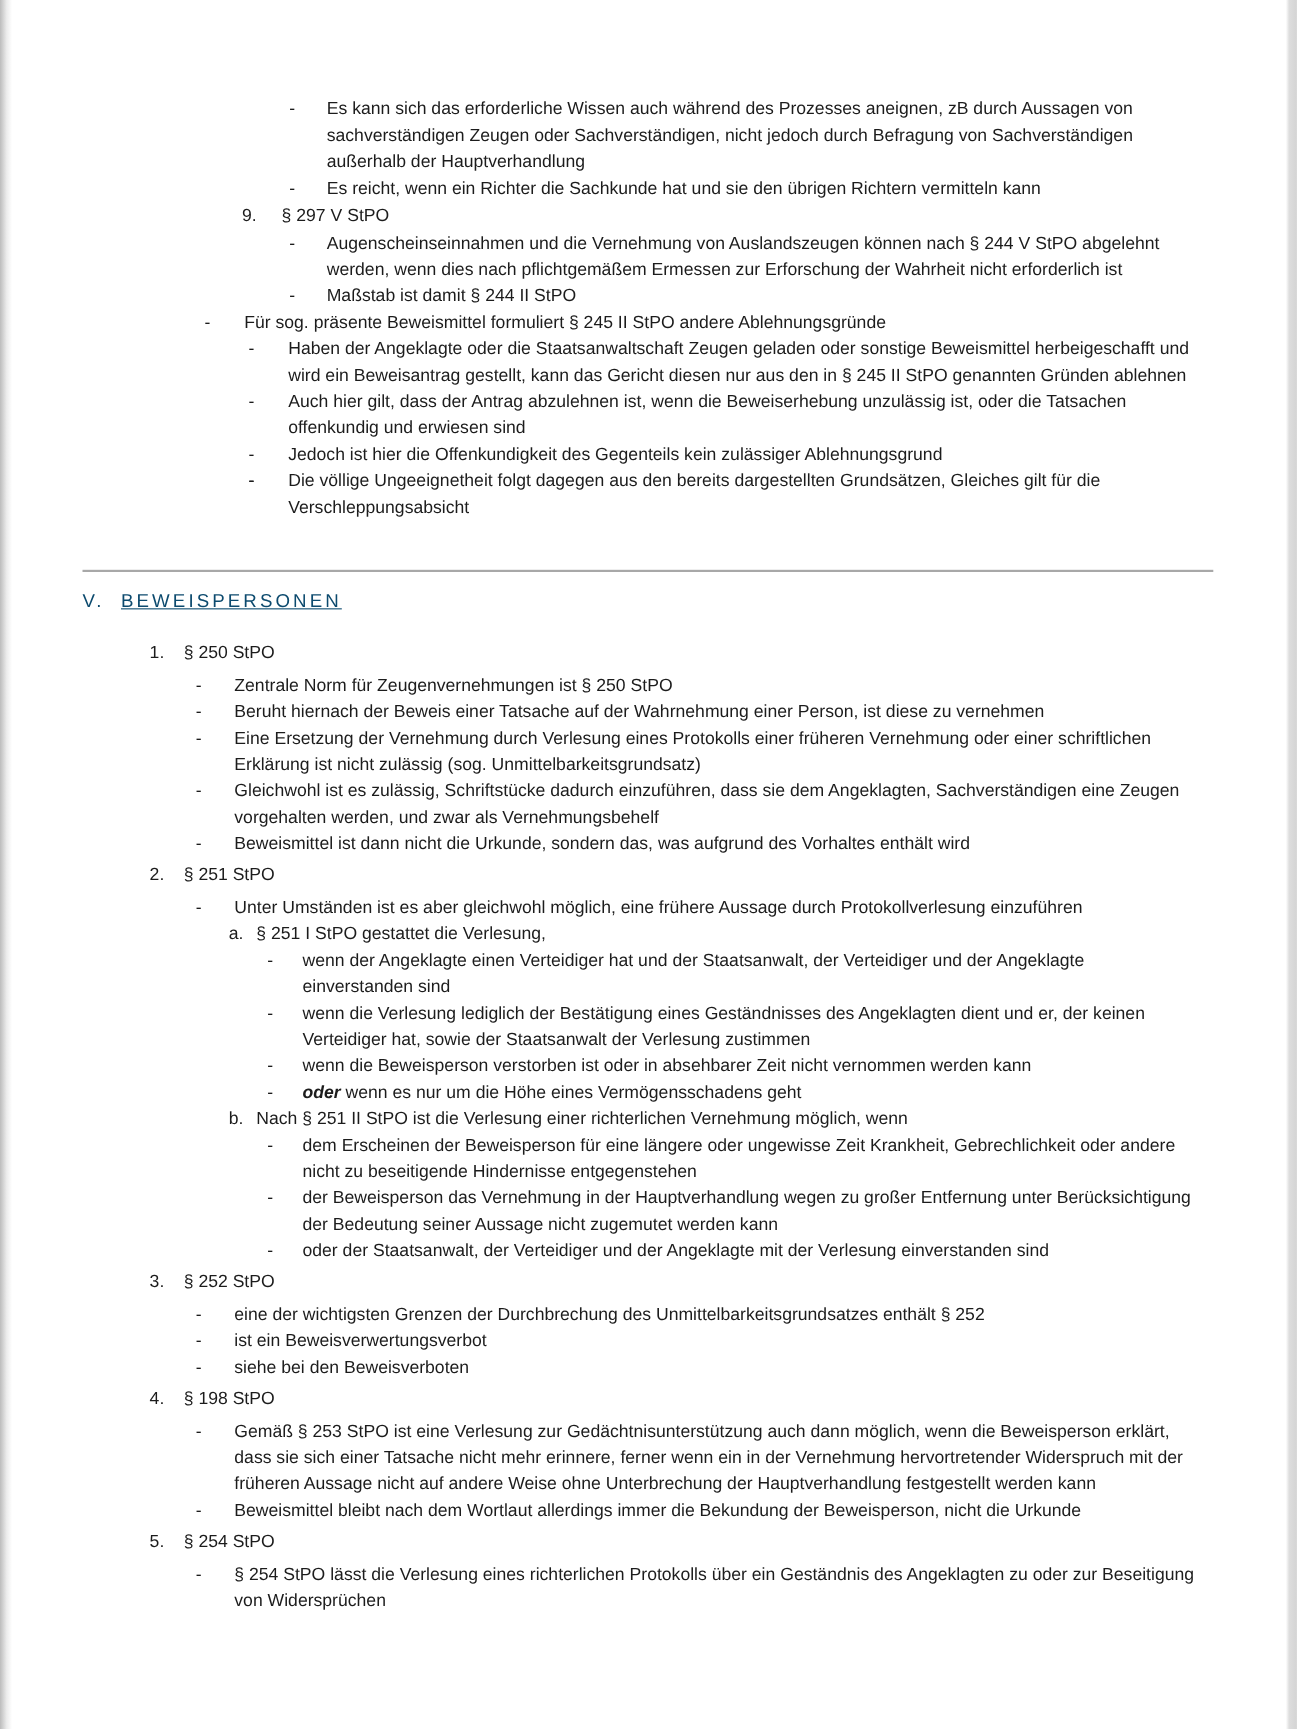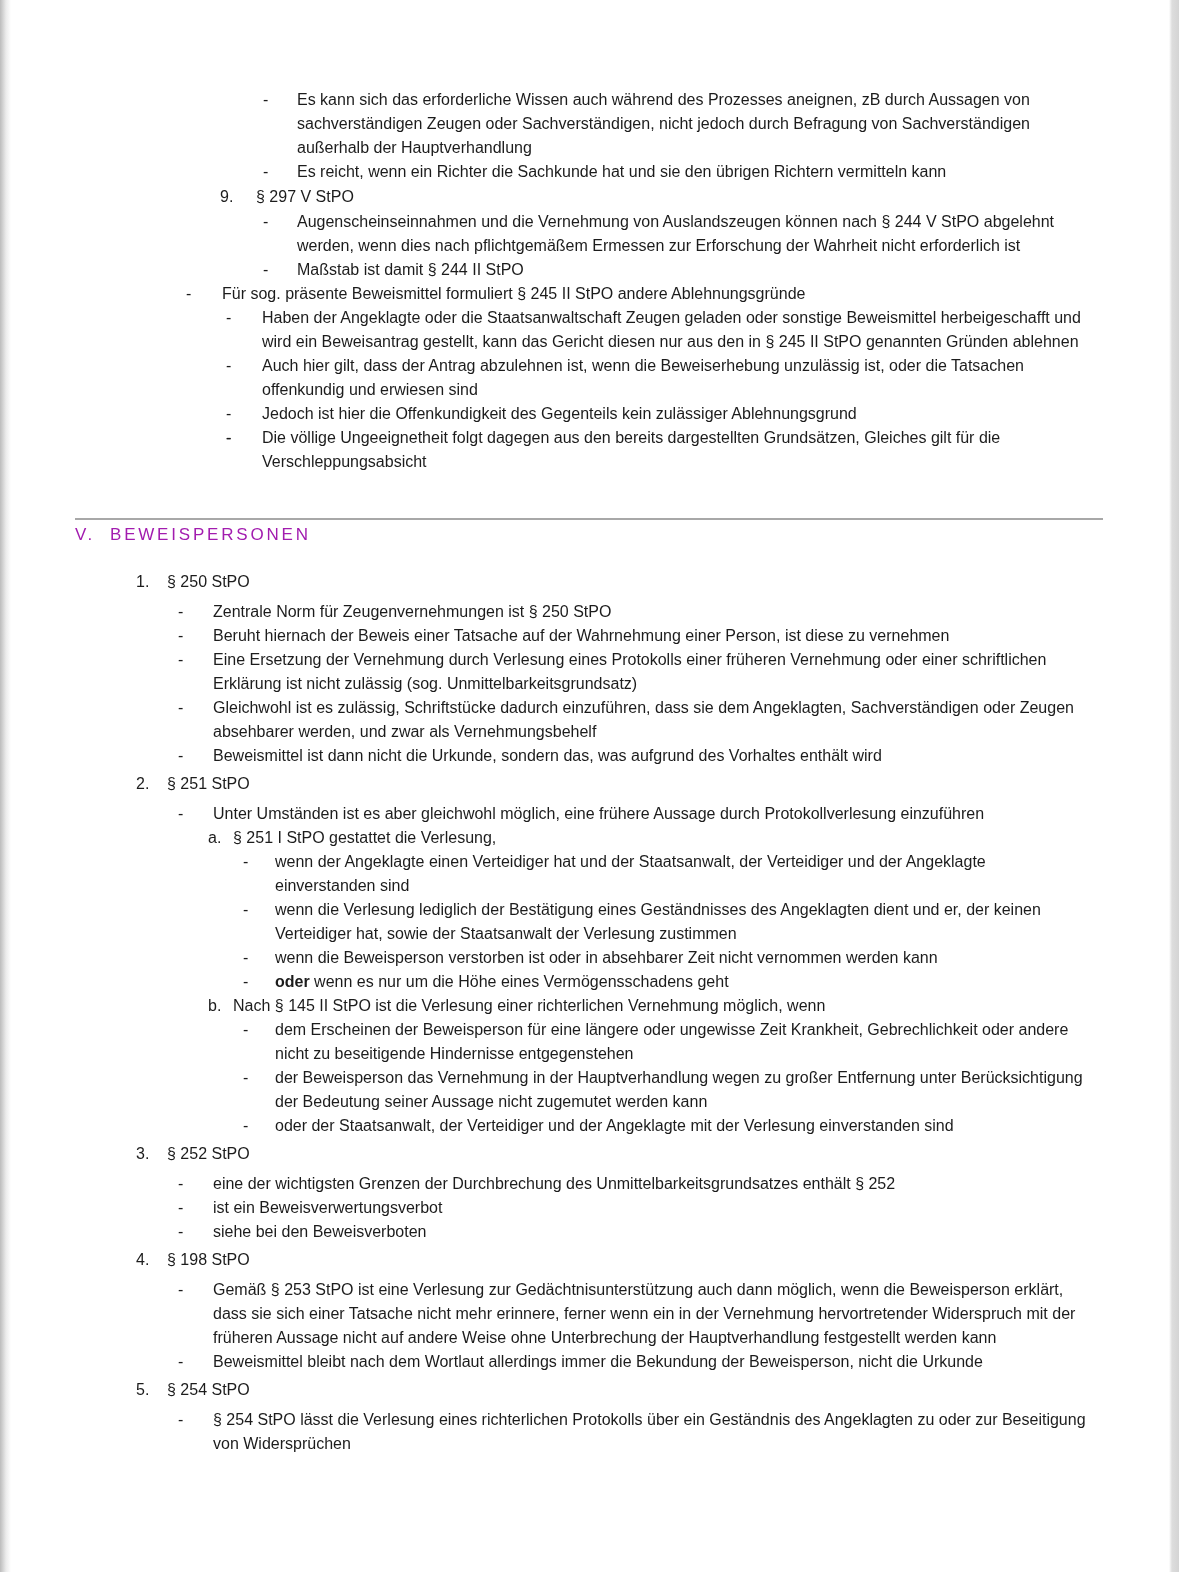--- a/index.html
+++ b/index.html
@@ -20,23 +20,23 @@
   .s-b2{padding-left:297px}.s-b2>.m{left:263px}
   .s-n2{padding-left:256px;margin:1px 0}.s-n2>.m{left:220px}
   .s-b1{padding-left:222px}.s-b1>.m{left:186px}
   .s-b1s{padding-left:262px}.s-b1s>.m{left:226px}
   
   .s-num{padding-left:167px;margin:4px 0 6px}.s-num>.m{left:136px}
   .s-bul{padding-left:213px}.s-bul>.m{left:178px}
   .s-alpha{padding-left:233px}.s-alpha>.m{left:208px}
   .s-bul2{padding-left:275px}.s-bul2>.m{left:243px}
   .b{font-weight:700}
-  .i{}
+  .i{font-style:italic}
   .rule{height:0;border:none;border-top:2.5px solid #a8a8a8;margin:44px 76px 0 75px;}
-  .heading{margin:2px 0 22px 75px;font-size:17px;line-height:26px;letter-spacing:2.8px;color:#a21caf;}
+  .heading{margin:14px 0 22px 75px;font-size:17px;line-height:26px;letter-spacing:2.8px;color:#0c4a6e;text-decoration:underline;}
   .h-marker{display:inline-block;width:35px;}
 </style>
 </head>
 <body>
 
 <div class="page">
   <div class="edge left"></div>
   <div class="edge right"></div>
   <div class="content">
     <div id="pre-blocks">
@@ -54,30 +54,30 @@
       </div>
     <hr class="rule">
     <div class="heading">
       <span class="h-marker">V.</span><span class="h-title">BEWEISPERSONEN</span>
     </div>
     <div id="section-blocks">
         <div class="blk s-num"><span class="m">1.</span><span>§ 250 StPO</span></div>
         <div class="blk s-bul"><span class="m">-</span><span>Zentrale Norm für Zeugenvernehmungen ist § 250 StPO</span></div>
         <div class="blk s-bul"><span class="m">-</span><span>Beruht hiernach der Beweis einer Tatsache auf der Wahrnehmung einer Person, ist diese zu vernehmen</span></div>
         <div class="blk s-bul"><span class="m">-</span><span>Eine Ersetzung der Vernehmung durch Verlesung eines Protokolls einer früheren Vernehmung oder einer schriftlichen Erklärung ist nicht zulässig (sog. Unmittelbarkeitsgrundsatz)</span></div>
-        <div class="blk s-bul"><span class="m">-</span><span>Gleichwohl ist es zulässig, Schriftstücke dadurch einzuführen, dass sie dem Angeklagten, Sachverständigen oder Zeugen absehbarer werden, und zwar als Vernehmungsbehelf</span></div>
+        <div class="blk s-bul"><span class="m">-</span><span>Gleichwohl ist es zulässig, Schriftstücke dadurch einzuführen, dass sie dem Angeklagten, Sachverständigen eine Zeugen vorgehalten werden, und zwar als Vernehmungsbehelf</span></div>
         <div class="blk s-bul"><span class="m">-</span><span>Beweismittel ist dann nicht die Urkunde, sondern das, was aufgrund des Vorhaltes enthält wird</span></div>
         <div class="blk s-num"><span class="m">2.</span><span>§ 251 StPO</span></div>
         <div class="blk s-bul"><span class="m">-</span><span>Unter Umständen ist es aber gleichwohl möglich, eine frühere Aussage durch Protokollverlesung einzuführen</span></div>
         <div class="blk s-alpha"><span class="m">a.</span><span>§ 251 I StPO gestattet die Verlesung,</span></div>
         <div class="blk s-bul2"><span class="m">-</span><span>wenn der Angeklagte einen Verteidiger hat und der Staatsanwalt, der Verteidiger und der Angeklagte einverstanden sind</span></div>
         <div class="blk s-bul2"><span class="m">-</span><span>wenn die Verlesung lediglich der Bestätigung eines Geständnisses des Angeklagten dient und er, der keinen Verteidiger hat, sowie der Staatsanwalt der Verlesung zustimmen</span></div>
         <div class="blk s-bul2"><span class="m">-</span><span>wenn die Beweisperson verstorben ist oder in absehbarer Zeit nicht vernommen werden kann</span></div>
         <div class="blk s-bul2"><span class="m">-</span><span class="b i">oder</span><span> wenn es nur um die Höhe eines Vermögensschadens geht</span></div>
-        <div class="blk s-alpha"><span class="m">b.</span><span>Nach § 145 II StPO ist die Verlesung einer richterlichen Vernehmung möglich, wenn</span></div>
+        <div class="blk s-alpha"><span class="m">b.</span><span>Nach § 251 II StPO ist die Verlesung einer richterlichen Vernehmung möglich, wenn</span></div>
         <div class="blk s-bul2"><span class="m">-</span><span>dem Erscheinen der Beweisperson für eine längere oder ungewisse Zeit Krankheit, Gebrechlichkeit oder andere nicht zu beseitigende Hindernisse entgegenstehen</span></div>
         <div class="blk s-bul2"><span class="m">-</span><span>der Beweisperson das Vernehmung in der Hauptverhandlung wegen zu großer Entfernung unter Berücksichtigung der Bedeutung seiner Aussage nicht zugemutet werden kann</span></div>
         <div class="blk s-bul2"><span class="m">-</span><span>oder der Staatsanwalt, der Verteidiger und der Angeklagte mit der Verlesung einverstanden sind</span></div>
         <div class="blk s-num"><span class="m">3.</span><span>§ 252 StPO</span></div>
         <div class="blk s-bul"><span class="m">-</span><span>eine der wichtigsten Grenzen der Durchbrechung des Unmittelbarkeitsgrundsatzes enthält § 252</span></div>
         <div class="blk s-bul"><span class="m">-</span><span>ist ein Beweisverwertungsverbot</span></div>
         <div class="blk s-bul"><span class="m">-</span><span>siehe bei den Beweisverboten</span></div>
         <div class="blk s-num"><span class="m">4.</span><span>§ 198 StPO</span></div>
         <div class="blk s-bul"><span class="m">-</span><span>Gemäß § 253 StPO ist eine Verlesung zur Gedächtnisunterstützung auch dann möglich, wenn die Beweisperson erklärt, dass sie sich einer Tatsache nicht mehr erinnere, ferner wenn ein in der Vernehmung hervortretender Widerspruch mit der früheren Aussage nicht auf andere Weise ohne Unterbrechung der Hauptverhandlung festgestellt werden kann</span></div>
         <div class="blk s-bul"><span class="m">-</span><span>Beweismittel bleibt nach dem Wortlaut allerdings immer die Bekundung der Beweisperson, nicht die Urkunde</span></div>

